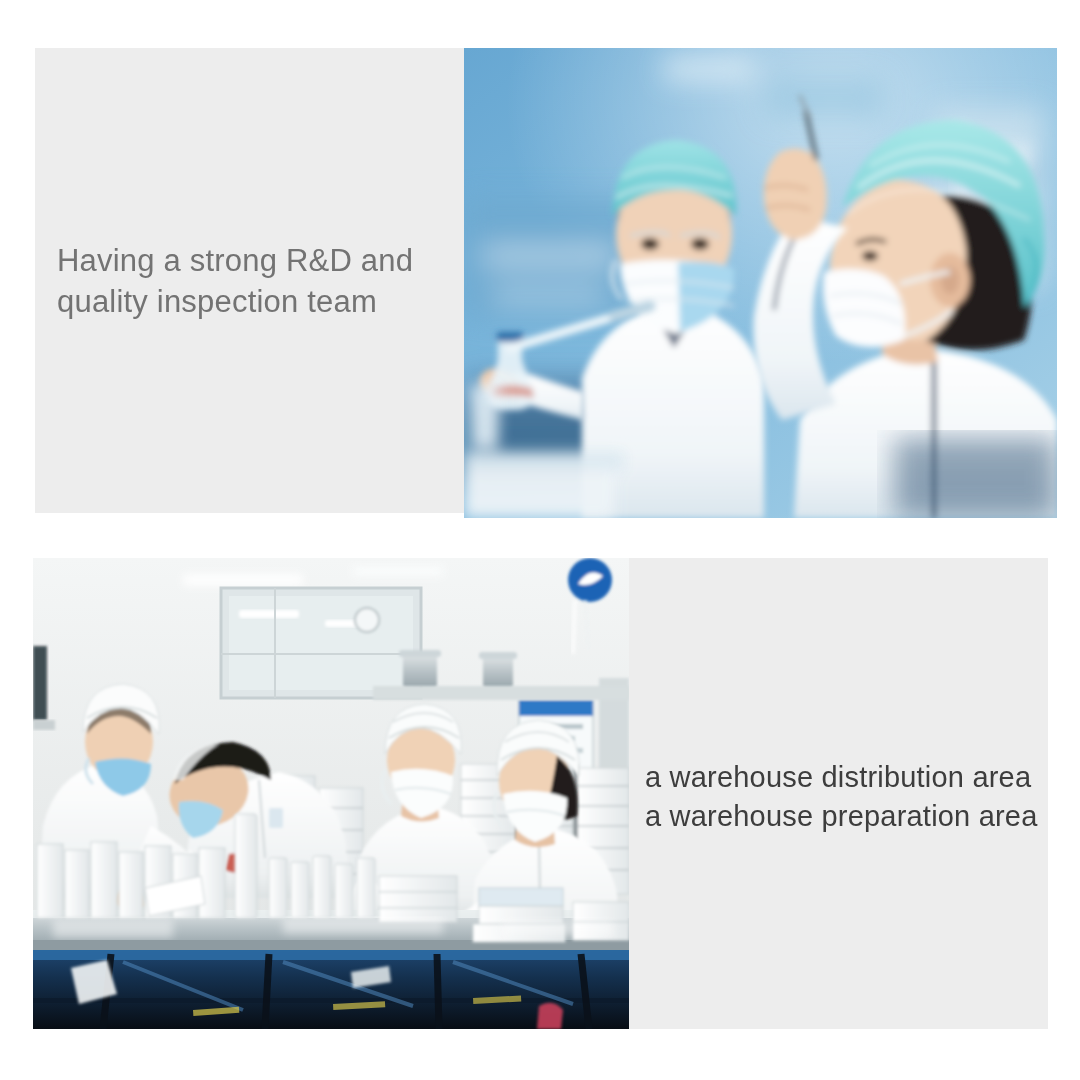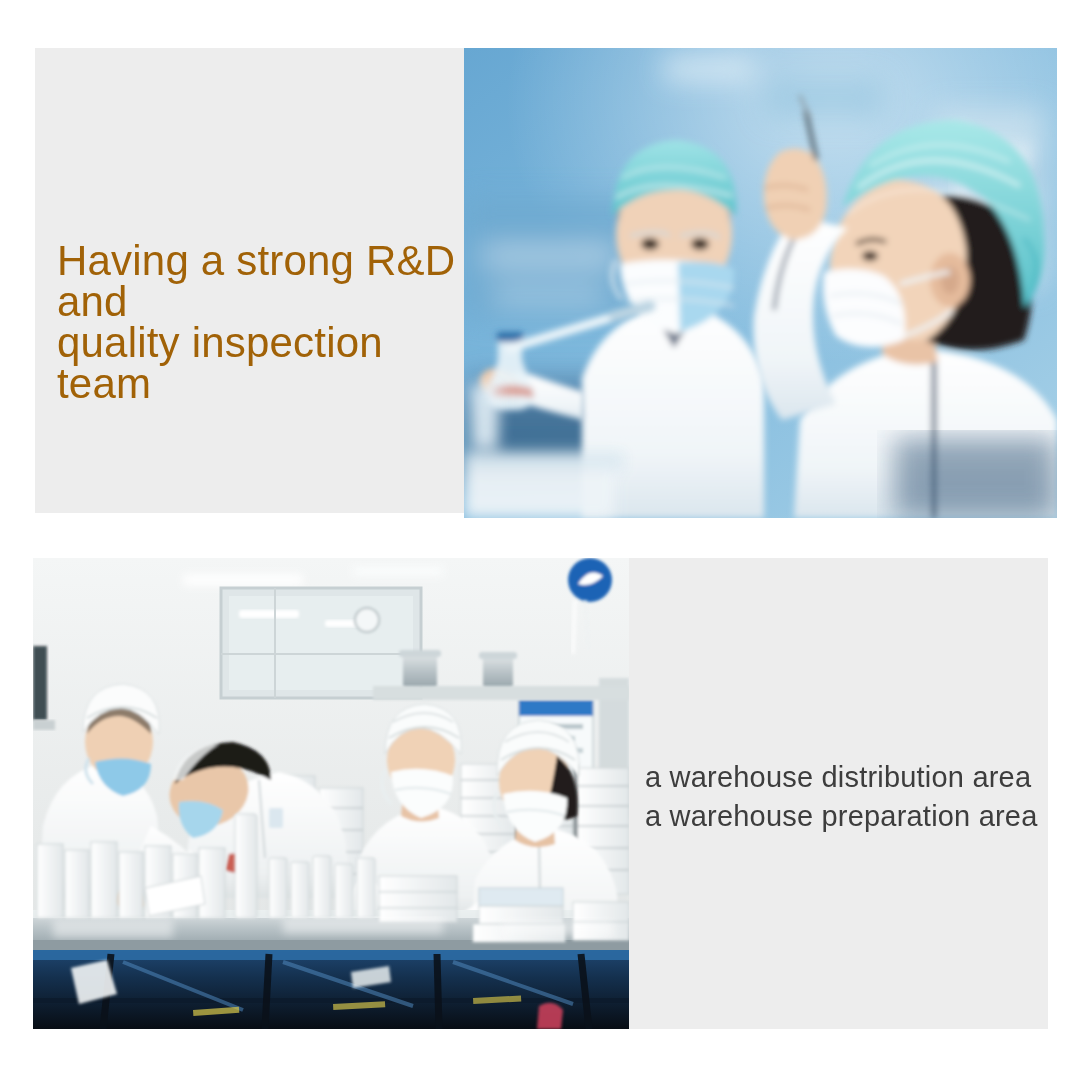--- a/index.html
+++ b/index.html
@@ -30,22 +30,22 @@
   .top-panel {
     position: absolute;
     left: 35px; top: 48px;
     width: 430px; height: 465px;
     background: #ededed;
   }
   .top-caption {
     position: absolute;
     left: 57px; top: 240px;
     width: 400px;
-    color: #a16207;
-    font-size: 42px;
+    color: #737373;
+    font-size: 31px;
     line-height: 41px;
     letter-spacing: 0.2px;
     white-space: pre-line;
   }
 
   
   .top-photo {
     position: absolute;
     left: 464px; top: 48px;
     width: 593px; height: 470px;

